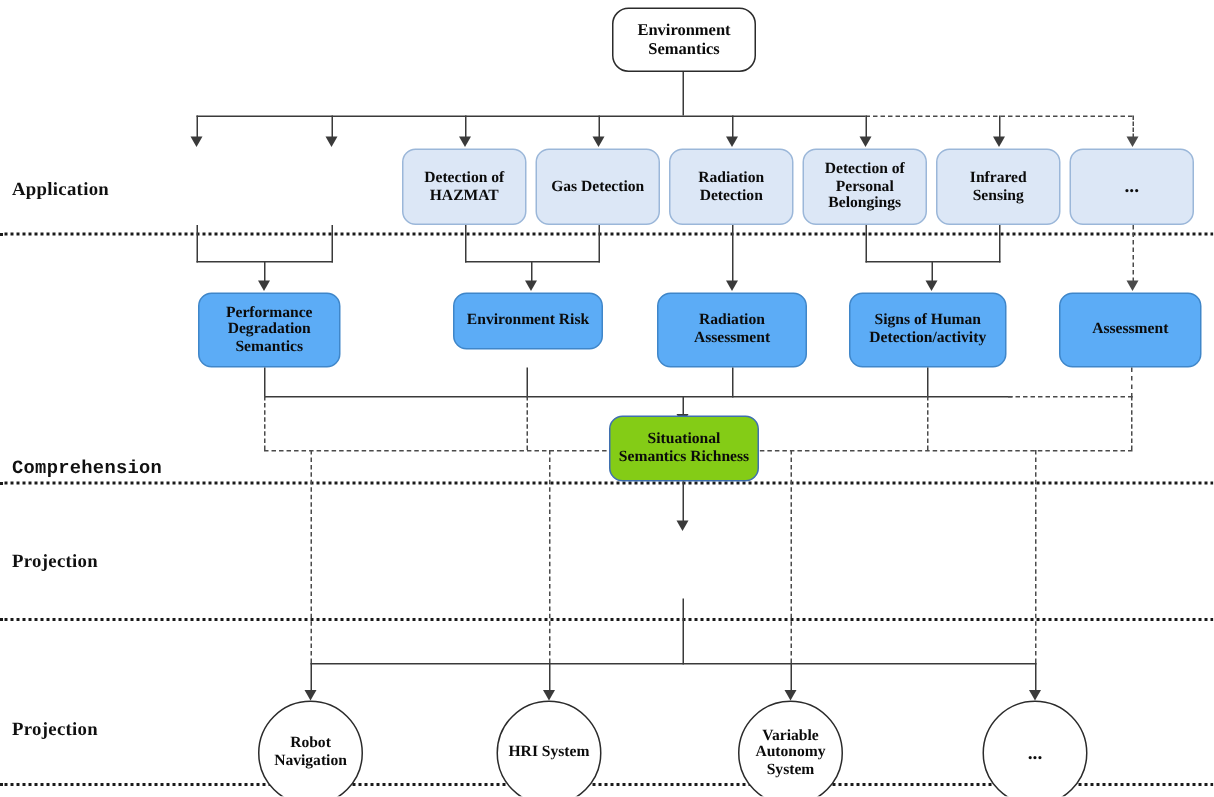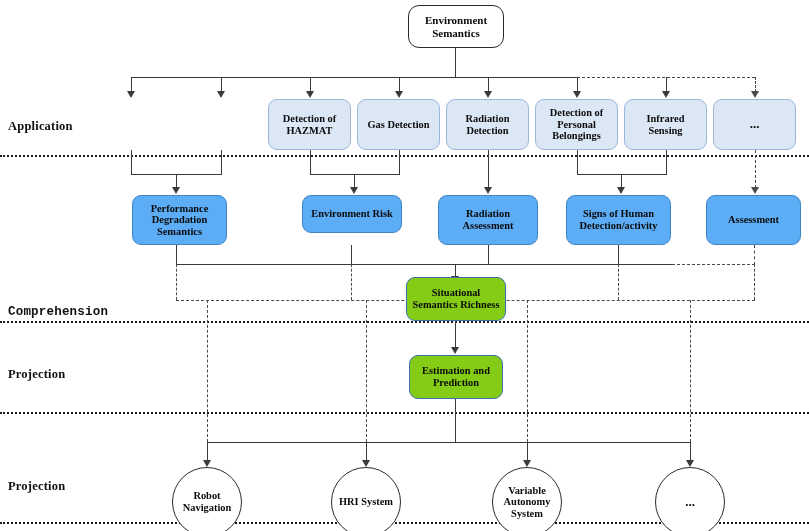--- a/index.html
+++ b/index.html
@@ -192,22 +192,20 @@
 
   <div class="dash-v" style="left:207px; top:300px; height:142px;"></div>
   <div class="dash-v" style="left:366px; top:300px; height:142px;"></div>
   <div class="dash-v" style="left:527px; top:300px; height:142px;"></div>
   <div class="dash-v" style="left:690px; top:300px; height:142px;"></div>
 
   <div class="node core rounded" style="left: 406px; top: 277px; width: 100px; height: 44px; white-space: pre-line;">Situational
 Semantics Richness</div>
   <div class="vline" style="left:455px; top:321px; height:27px;"></div>
   <div class="arrow" style="left:451px; top:347px;"></div>
-  <div class="node core rounded" style="left: 409px; top: 355px; width: 94px; height: 44px; white-space: pre-line;">Estimation and
-Prediction</div>
 
   <div class="vline" style="left:455px; top:399px; height:44px;"></div>
   <div class="hline" style="left:207px; top:442px; width:484px;"></div>
 
   <div class="vline" style="left:207px; top:442px; height:19px;"></div>
   <div class="arrow" style="left:203px; top:460px;"></div>
 
   <div class="vline" style="left:366px; top:442px; height:19px;"></div>
   <div class="arrow" style="left:362px; top:460px;"></div>
 

